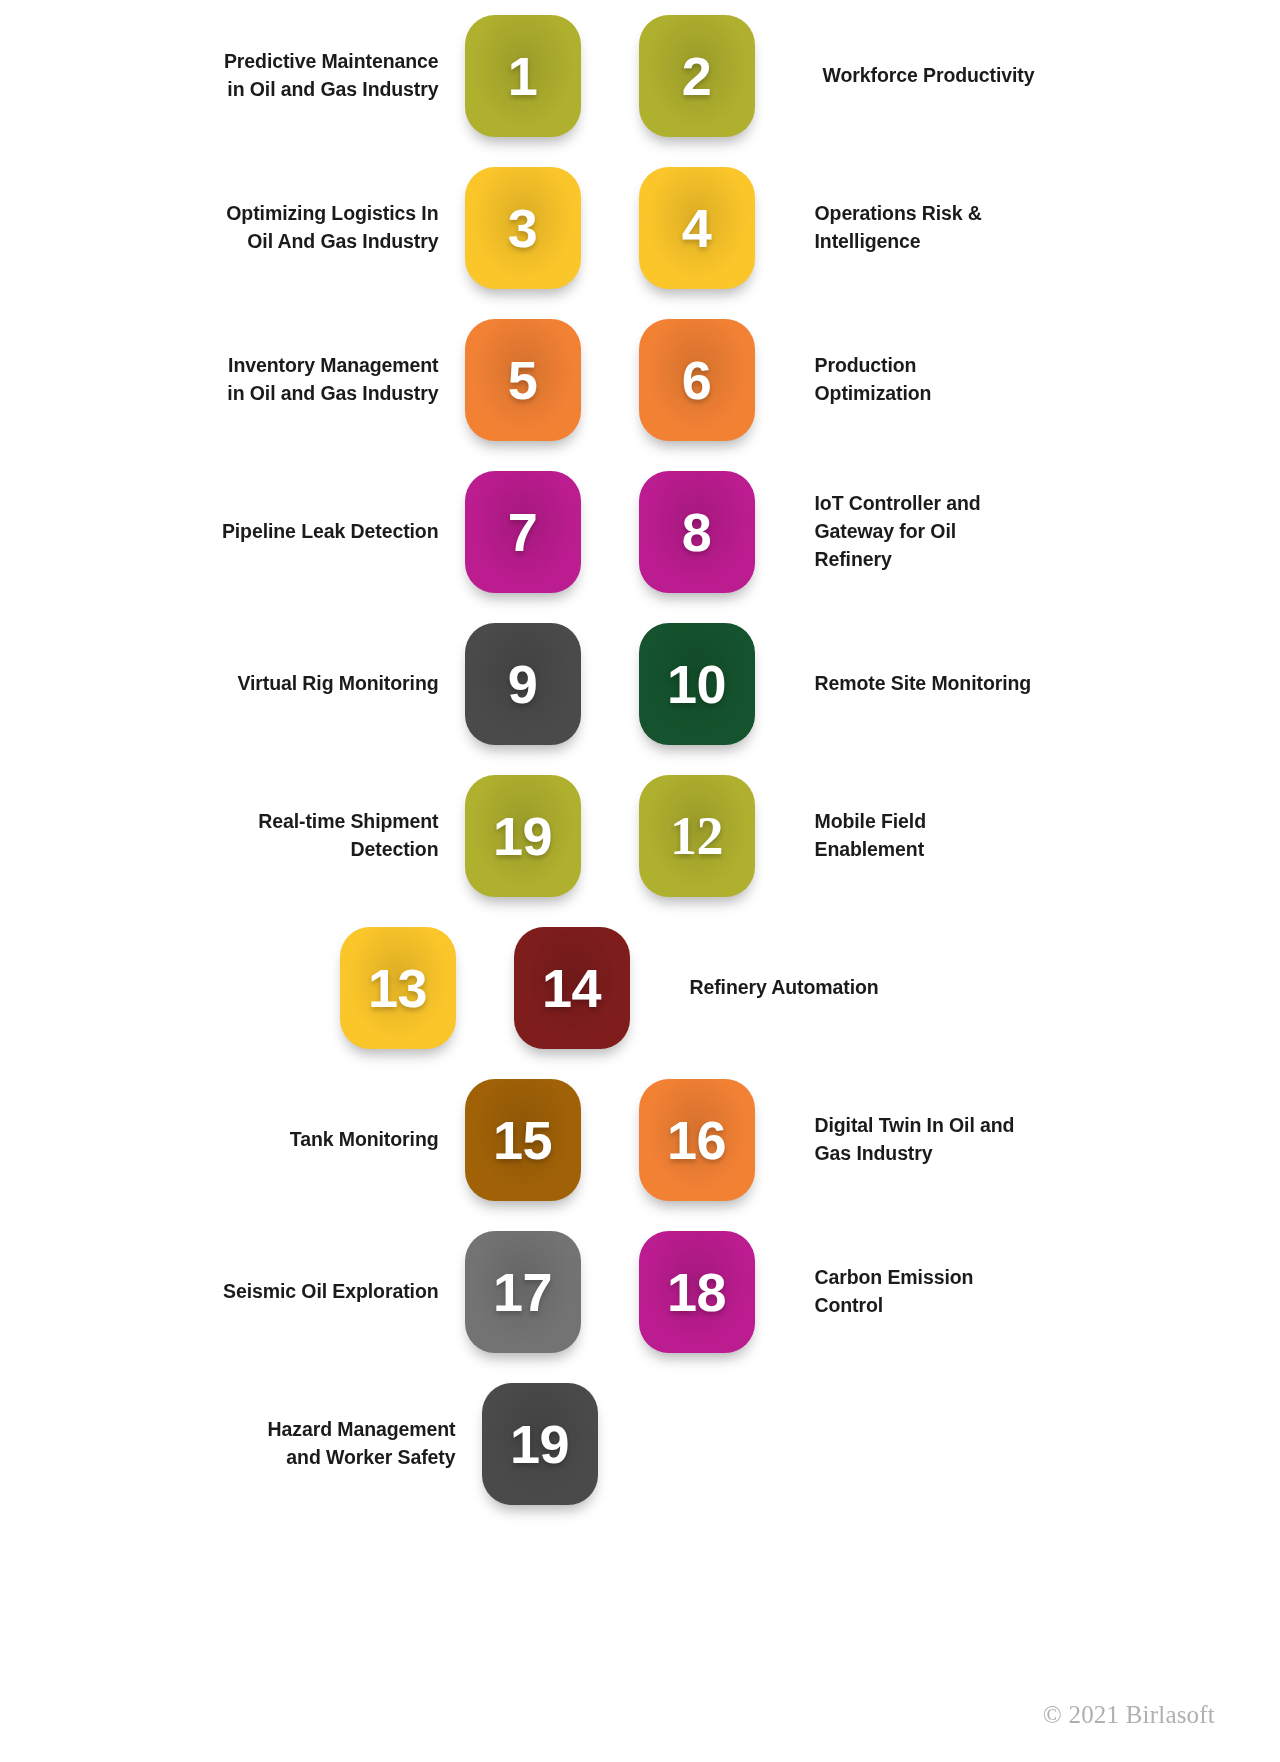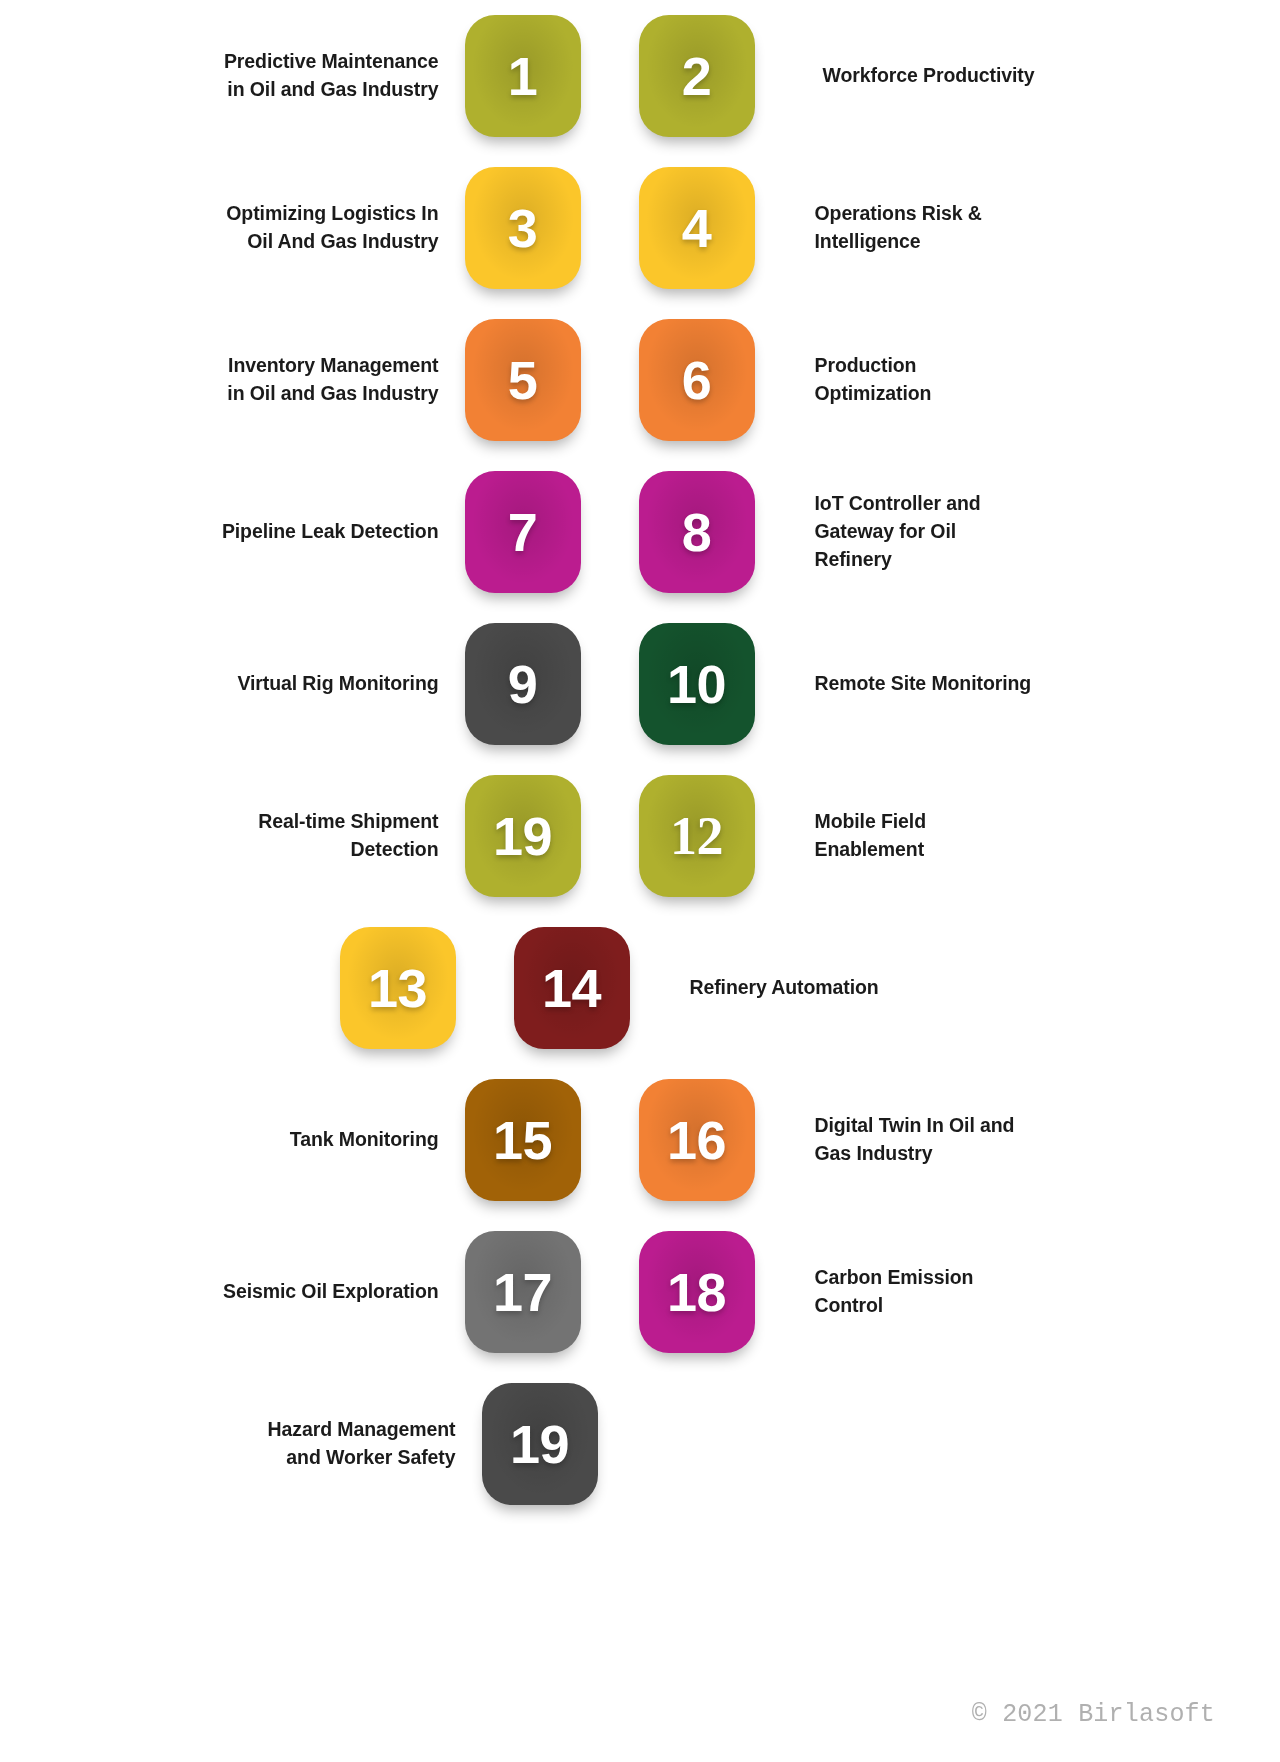--- a/index.html
+++ b/index.html
@@ -94,21 +94,21 @@
     position: relative;
     z-index: 2;
   }
 
   .footer {
     position: absolute;
     right: 38px;
     bottom: 33px;
     font-size: 25px;
     color: #b0b0b0;
-    font-family: Liberation Mono, monospace;
+    font-family: Liberation Serif, serif;
     letter-spacing: 0.2px;
   }
 
   .spacer-right {
     width: 250px;
   }
 </style>
 </head>
 <body>
 

